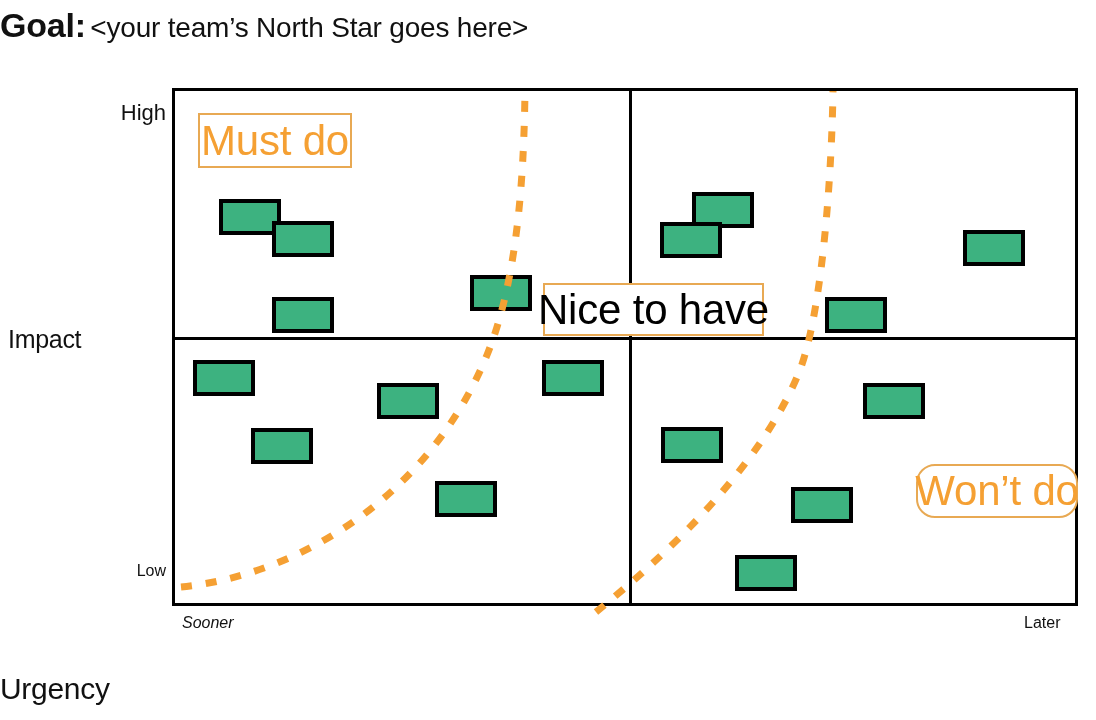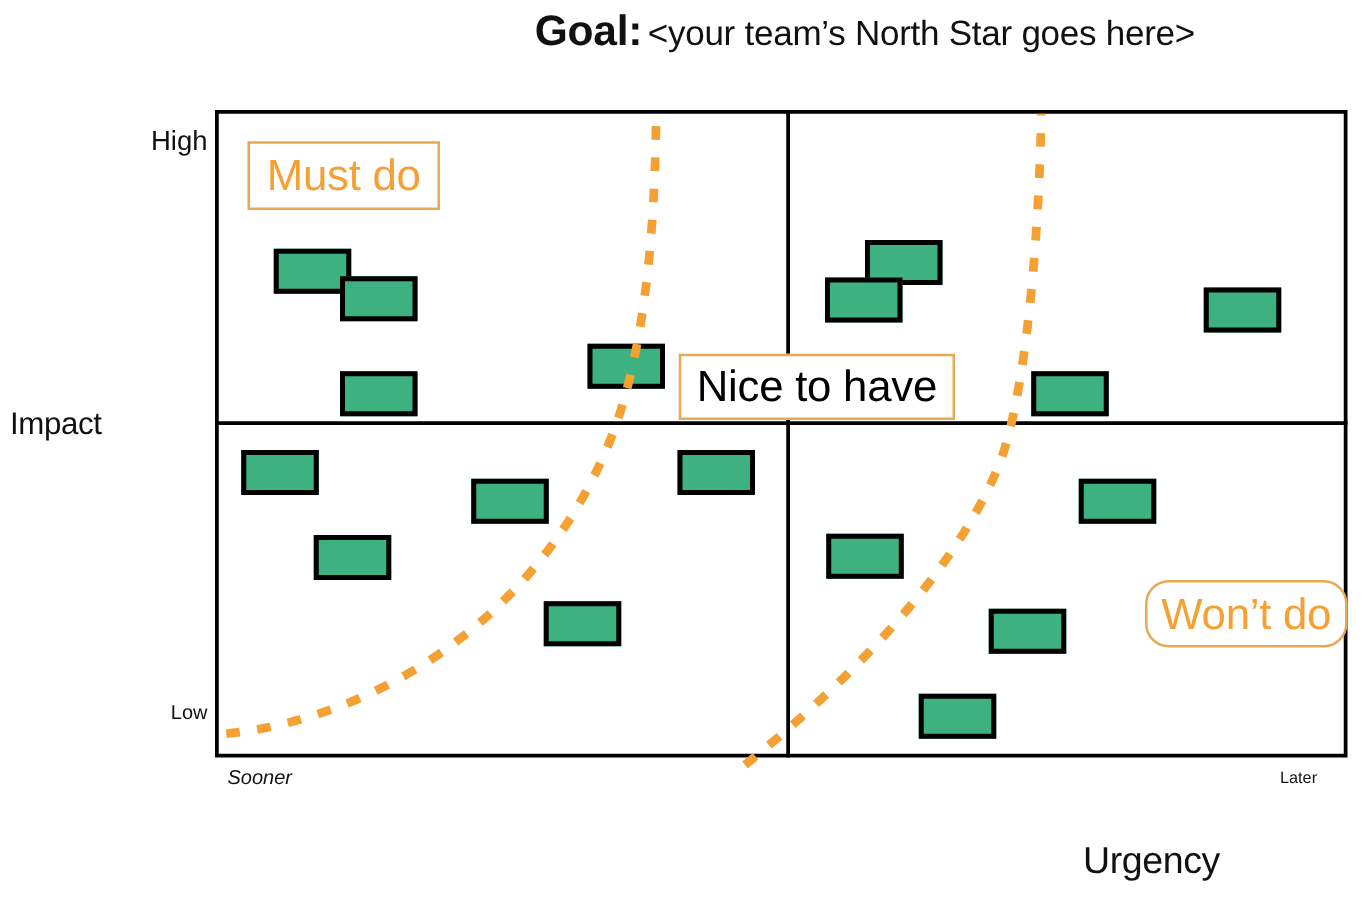--- a/index.html
+++ b/index.html
@@ -22,23 +22,22 @@
     width: 1096px;
     height: 720px;
   }
 
   
   .title {
     position: absolute;
     left: 0;
     top: 6px;
     width: 944px;
-    text-align: right;
-    white-space: nowrap;
-    margin-left: 12px;
+    text-align: left;
+    white-space: nowrap;
   }
   .title .title-goal {
     font-size: 34px;
     font-weight: 700;
     letter-spacing: -0.2px;
   }
   .title .title-rest {
     font-size: 28px;
     font-weight: 400;
     letter-spacing: -0.2px;
@@ -79,21 +78,21 @@
     top: 325px;
     font-size: 25px;
     letter-spacing: -0.3px;
     white-space: nowrap;
   }
   .axis-urgency {
     position: absolute;
     left: 0;
     top: 672px;
     width: 976px;
-    text-align: right;
+    text-align: left;
     font-size: 30px;
     letter-spacing: -0.3px;
   }
   .tick-high {
     position: absolute;
     right: 930px;
     top: 100px;
     font-size: 22px;
     white-space: nowrap;
   }
@@ -109,42 +108,42 @@
     left: 182px;
     top: 614px;
     font-size: 16px;
     white-space: nowrap;
     font-style: italic;
   }
   .tick-later {
     position: absolute;
     left: 1024px;
     top: 614px;
-    font-size: 13px;
+    font-size: 16px;
     white-space: nowrap;
   }
 
   
   .note {
     position: absolute;
     box-sizing: border-box;
     border: 4px solid #000000;
   }
 
   
   .qlabel {
     position: absolute;
     box-sizing: border-box;
     border: 2px solid;
     background: #ffffff;
     display: flex;
     align-items: center;
     justify-content: center;
     white-space: nowrap;
-    font-size: 35px;
+    font-size: 42px;
     letter-spacing: -0.2px;
     line-height: 1;
     text-align: center;
   }
 
   
   .curves {
     position: absolute;
     left: 0;
     top: 0;

